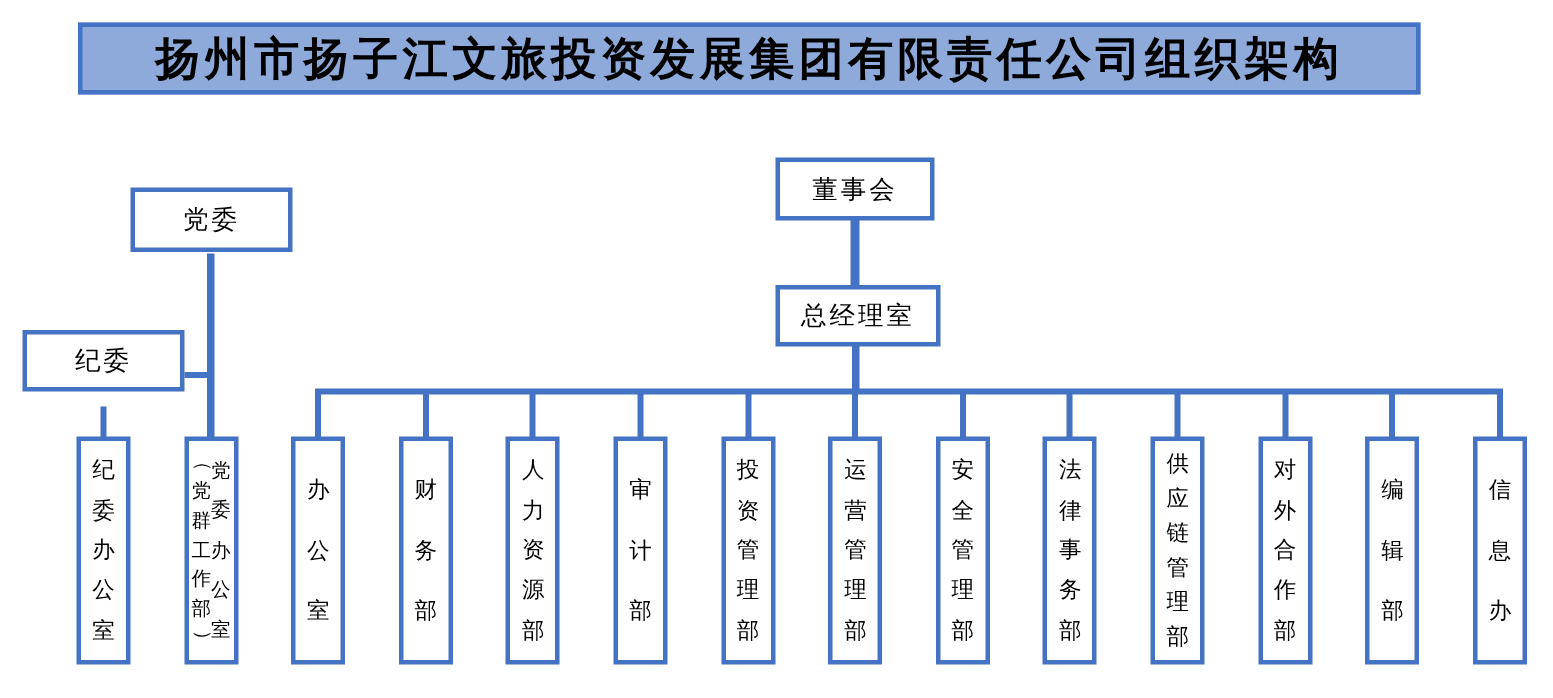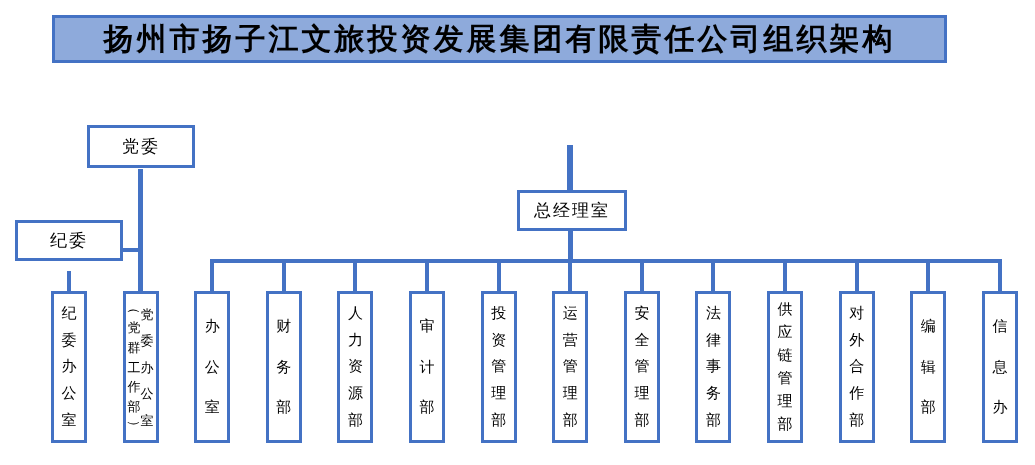--- a/index.html
+++ b/index.html
@@ -96,20 +96,21 @@
   .dept-box.two-col .vtext { font-size: 13px; }
   .vtext.alt { font-size: 13px; }
 </style>
 </head>
 <body>
 
 <div class="canvas">
 
   <div class="title-box">扬州市扬子江文旅投资发展集团有限责任公司组织架构</div>
 
+  <div class="node box-board">董事会</div>
   <div class="node box-party">党委</div>
 
   <div class="node box-gm">总经理室</div>
   <div class="node box-discipline">纪委</div>
 
   <div class="line l-board-gm"></div>
   <div class="line l-gm-trunk"></div>
   <div class="line l-trunk"></div>
   <div class="line l-disc-party"></div>
 

